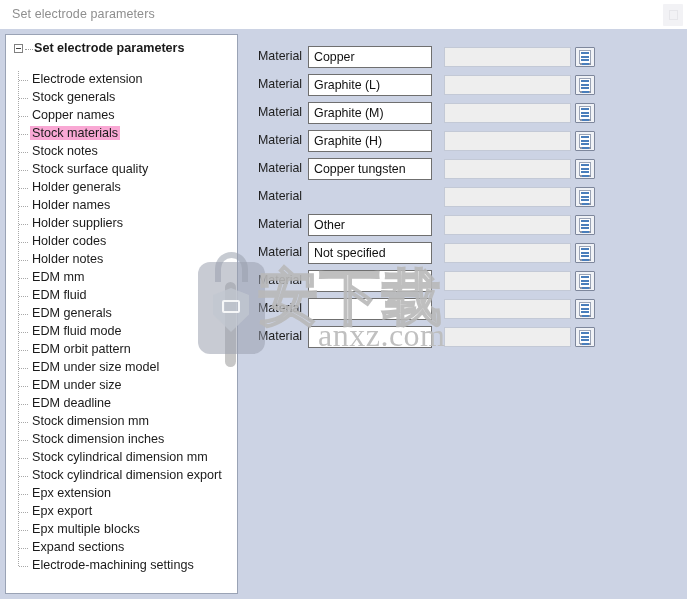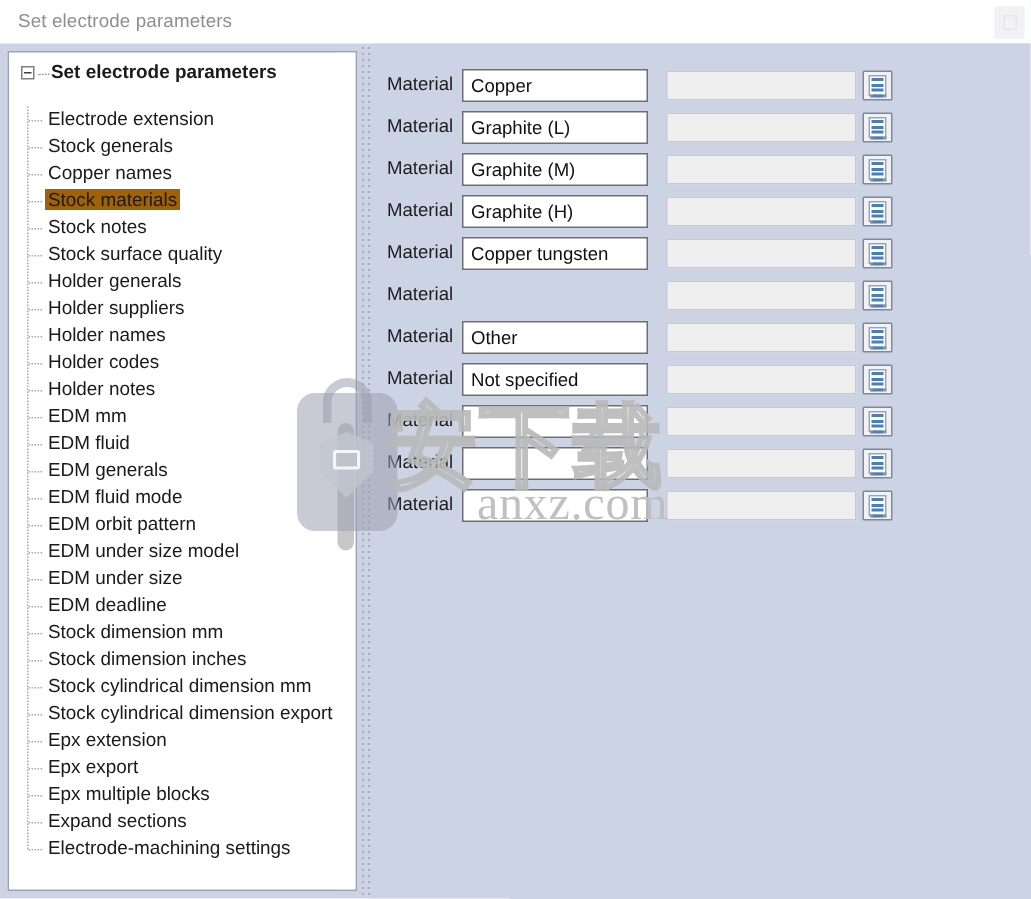--- a/index.html
+++ b/index.html
@@ -164,21 +164,21 @@
   .tree-item .lbl {
     position: absolute;
     left: 16px;
     top: 1px;
     font-size: 12.6px;
     color: #1a1a1a;
     padding: 0 2px;
     white-space: nowrap;
   }
   .tree-item.selected .lbl {
-    background: #a16207;
+    background: #f9a8d4;
   }
 
   
   #tree-scrollbar {
     position: absolute;
     right: 0px;
     top: 0px;
     width: 13px;
     height: 558px;
     background: #ffffff;
@@ -427,25 +427,25 @@
               <div class="tree-item">
                 <span class="elbow"></span>
                 <span class="lbl">Stock surface quality</span>
               </div>
               <div class="tree-item">
                 <span class="elbow"></span>
                 <span class="lbl">Holder generals</span>
               </div>
               <div class="tree-item">
                 <span class="elbow"></span>
+                <span class="lbl">Holder names</span>
+              </div>
+              <div class="tree-item">
+                <span class="elbow"></span>
                 <span class="lbl">Holder suppliers</span>
-              </div>
-              <div class="tree-item">
-                <span class="elbow"></span>
-                <span class="lbl">Holder names</span>
               </div>
               <div class="tree-item">
                 <span class="elbow"></span>
                 <span class="lbl">Holder codes</span>
               </div>
               <div class="tree-item">
                 <span class="elbow"></span>
                 <span class="lbl">Holder notes</span>
               </div>
               <div class="tree-item">

